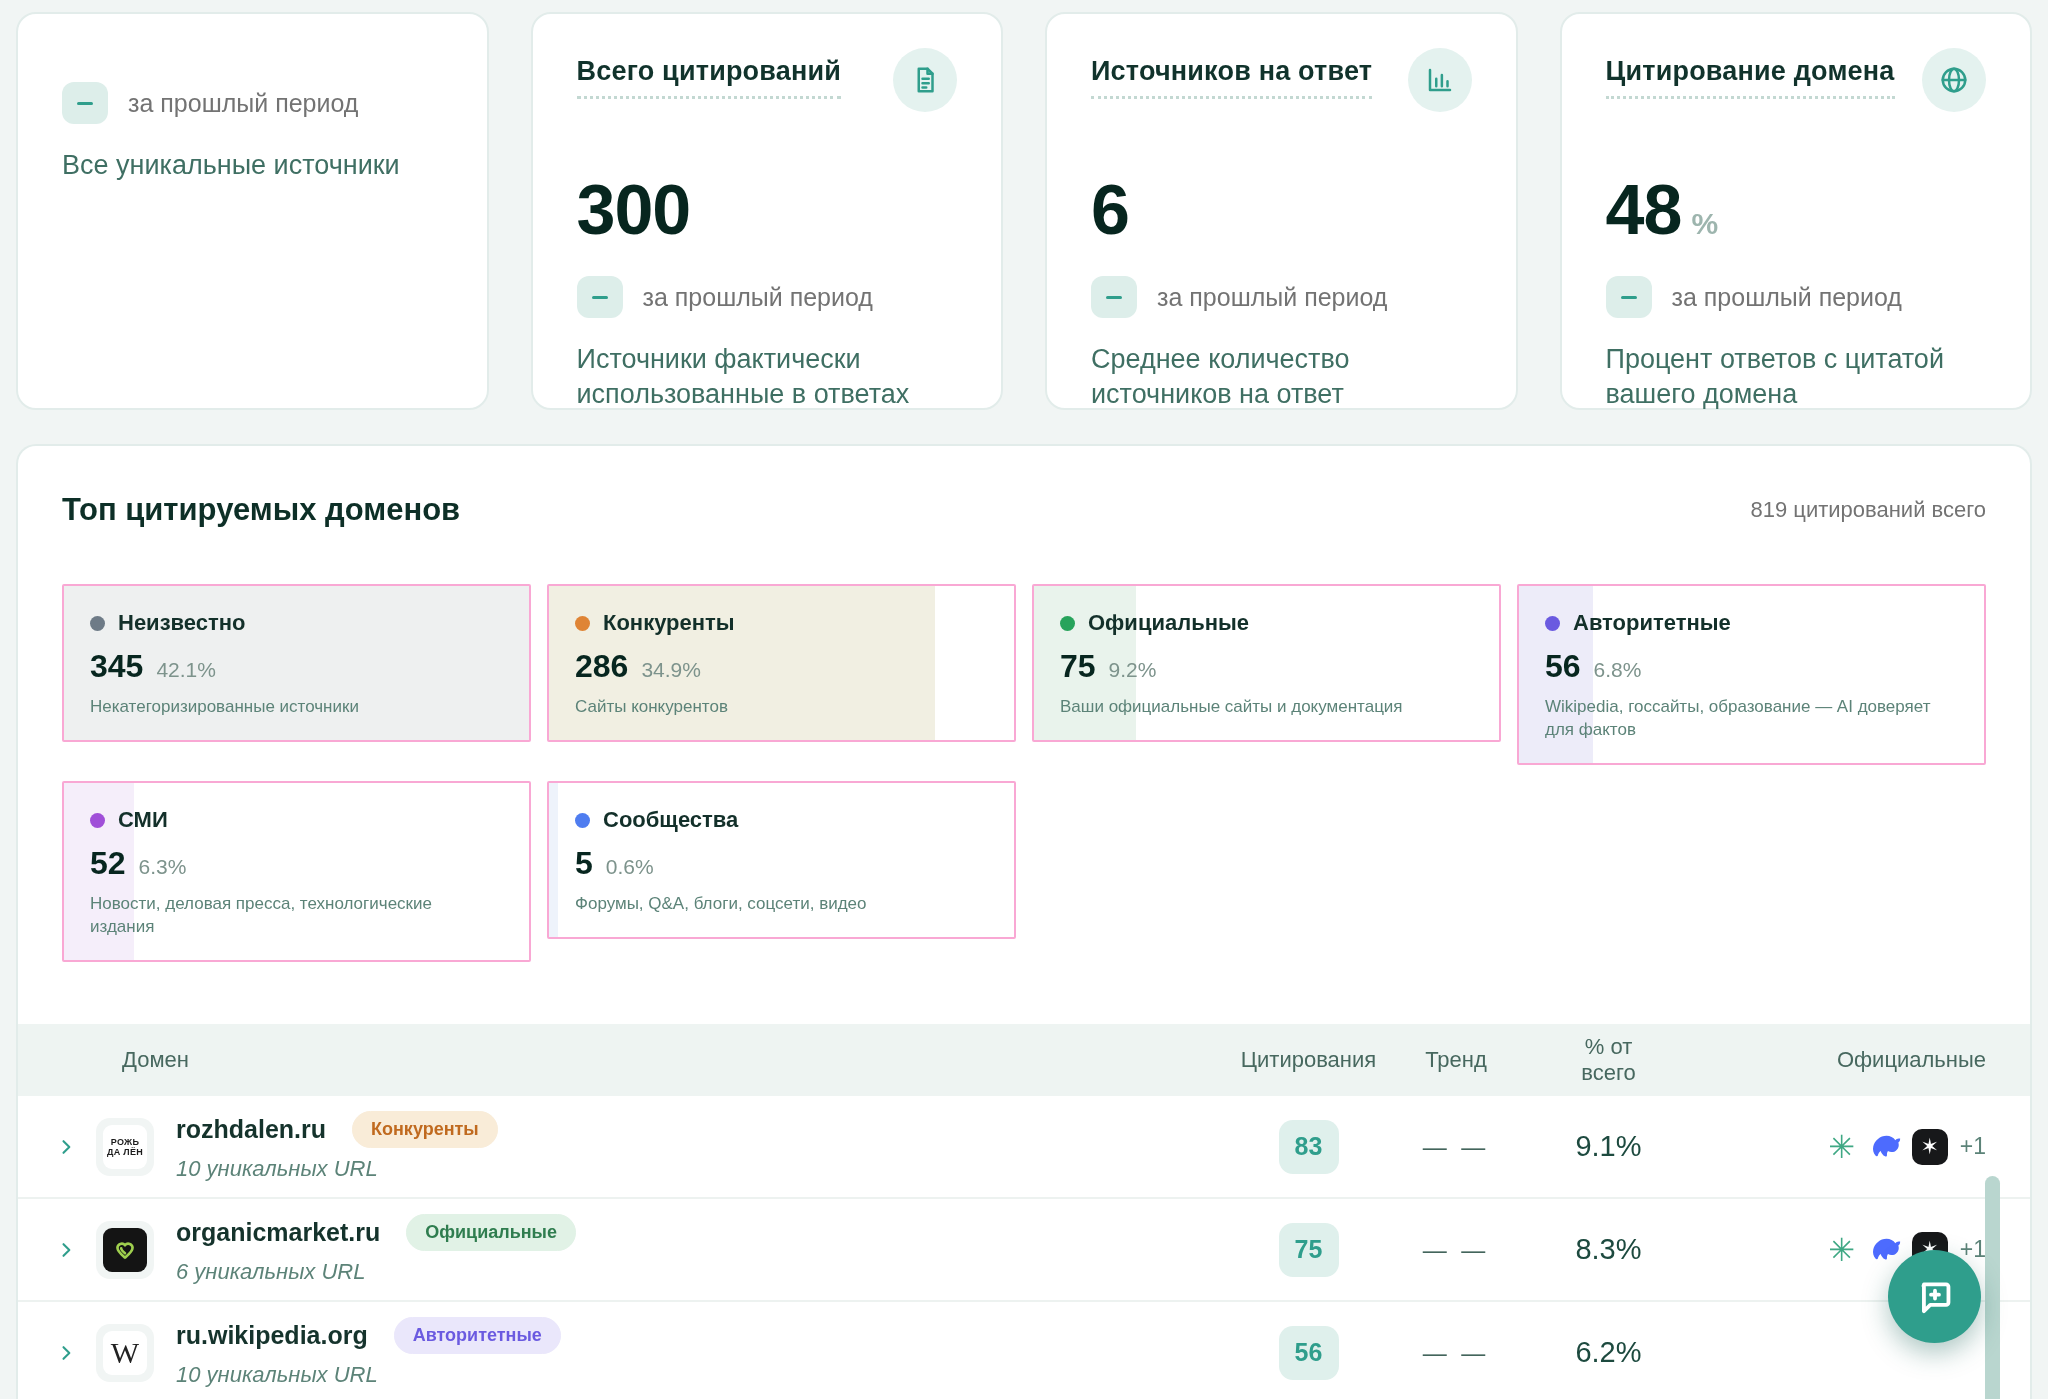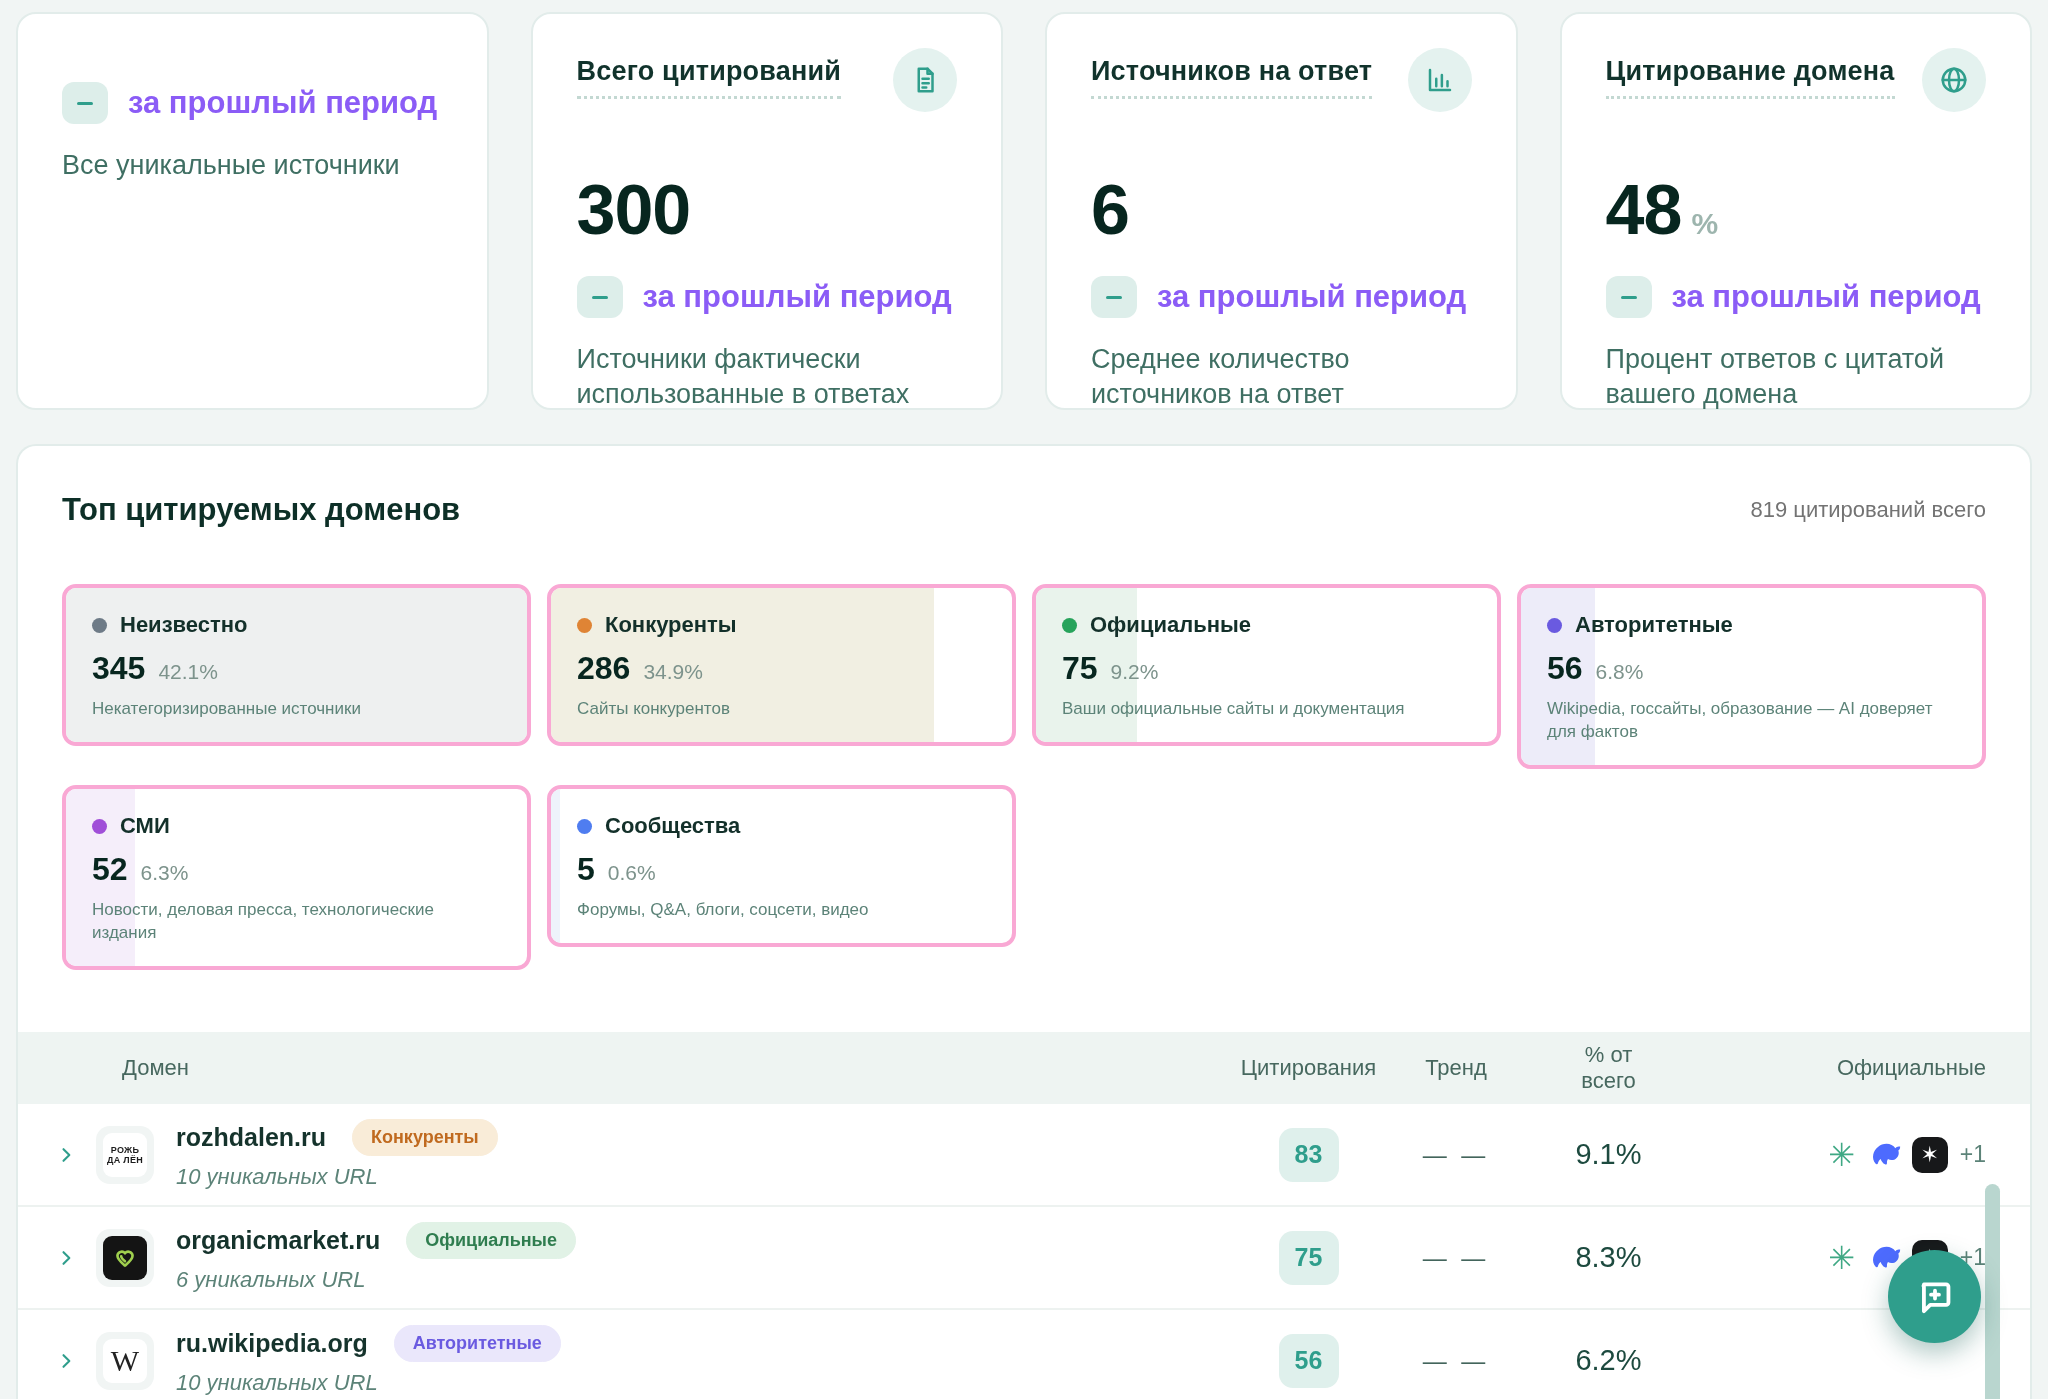--- a/index.html
+++ b/index.html
@@ -32,37 +32,37 @@
   .mcard-icon svg { width:30px; height:30px; stroke:#2f9e8c; fill:none; stroke-width:2; stroke-linecap:round; stroke-linejoin:round; }
   .mcard-value-row { margin-top:58px; display:flex; align-items:baseline; gap:10px; }
   .mcard-value { font-size:70px; font-weight:800; color:#07261f; letter-spacing:-1px; }
   .mcard-suffix { font-size:30px; font-weight:600; color:#9db5ae; }
   .trend-row { margin-top:26px; display:flex; align-items:center; gap:20px; }
   .trend-chip {
     width:46px; height:42px; border-radius:12px; background:#ddeeea;
     display:flex; align-items:center; justify-content:center;
   }
   .trend-chip span { display:block; width:16px; height:3px; border-radius:2px; background:#2f9e8c; }
-  .trend-label { font-size:31px; color:#8b5cf6;font-weight:bold; }
+  .trend-label { font-size:25px; color:#737373; }
   .mcard-desc { margin-top:24px; font-size:27px; line-height:35px; color:#3f6f63; max-width:420px; }
 
   
   .panel {
     margin:34px 16px 0 16px; background:#fff; border:2px solid #e2ecea;
     border-radius:20px 20px 0 0; border-bottom:none;
     padding-top:46px; height:1000px; position:relative; overflow:hidden;
   }
   .panel-head { display:flex; justify-content:space-between; align-items:center; padding:0 44px; }
   .panel-title { font-size:31px; font-weight:800; color:#0d2f27; }
   .panel-total { font-size:22px; color:#737373; }
 
   
   .cats { padding:0 44px; margin-top:56px; display:grid; grid-template-columns:repeat(4,1fr); gap:16px; align-items:start; }
   .cat {
-    position:relative; border:4px solid #f9a8d4; border-radius:14px;
+    position:relative; border:2px solid #f9a8d4; border-radius:2px;
     padding:24px 41px 22px 26px; overflow:hidden; background:#fff; min-height:150px;
   }
   .cat-fill { position:absolute; left:0; top:0; bottom:0; z-index:0; }
   .cat-body { position:relative; z-index:1; }
   .cat-title { display:flex; align-items:center; gap:13px; }
   .cat-dot { width:15px; height:15px; border-radius:50%; flex:0 0 auto; }
   .cat-name { font-size:22px; font-weight:700; color:#13302a; }
   .cat-nums { margin-top:12px; display:flex; align-items:baseline; gap:13px; }
   .cat-count { font-size:32px; font-weight:800; color:#07261f; }
   .cat-pct { font-size:21px; color:#7d938c; }

